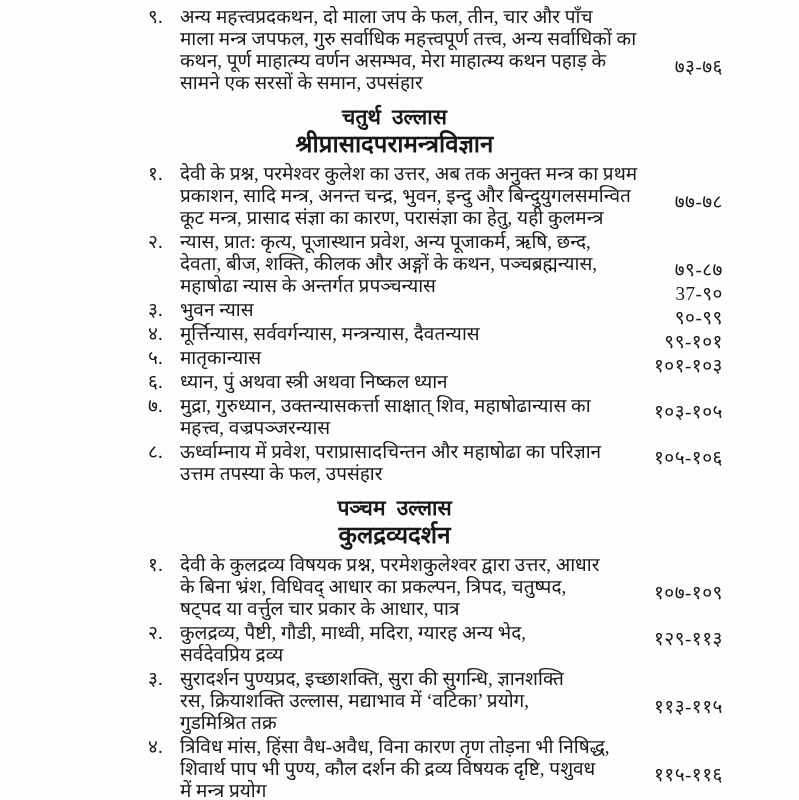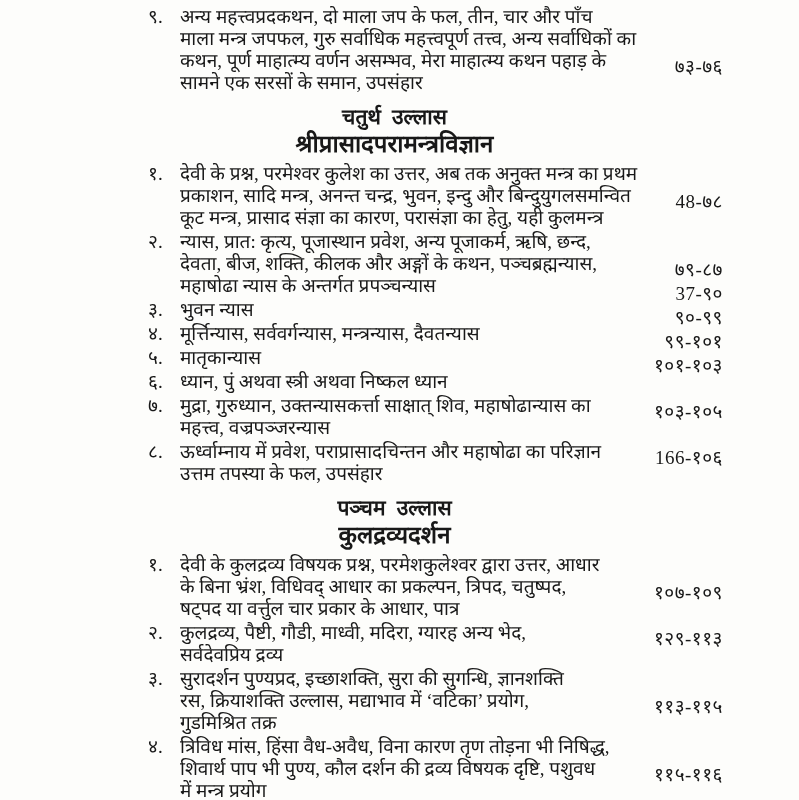--- a/index.html
+++ b/index.html
@@ -88,21 +88,21 @@
       <div class="section-title">चतुर्थ उल्लास</div>
       <div class="section-subtitle">श्रीप्रासादपरामन्त्रविज्ञान</div>
     </div>
 
     <div class="entry">
       <span class="num">१.</span>
       <span class="body">
         <span class="text">देवी के प्रश्न, परमेश्वर कुलेश का उत्तर, अब तक अनुक्त मन्त्र का प्रथम
 प्रकाशन, सादि मन्त्र, अनन्त चन्द्र, भुवन, इन्दु और बिन्दुयुगलसमन्वित
 कूट मन्त्र, प्रासाद संज्ञा का कारण, परासंज्ञा का हेतु, यही कुलमन्त्र</span>
-        <span class="pages">48-७८</span>
+        <span class="pages">७७-७८</span>
       </span>
     </div>
 
     <div class="entry">
       <span class="num">२.</span>
       <span class="body">
         <span class="text">न्यास, प्रात: कृत्य, पूजास्थान प्रवेश, अन्य पूजाकर्म, ऋषि, छन्द,
 देवता, बीज, शक्ति, कीलक और अङ्गों के कथन, पञ्चब्रह्मन्यास,
 महाषोढा न्यास के अन्तर्गत प्रपञ्चन्यास</span>
         <span class="pages">७९-८७</span>
@@ -148,21 +148,21 @@
 महत्त्व, वज्रपञ्जरन्यास</span>
         <span class="pages">१०३-१०५</span>
       </span>
     </div>
 
     <div class="entry">
       <span class="num">८.</span>
       <span class="body">
         <span class="text">ऊर्ध्वाम्नाय में प्रवेश, पराप्रासादचिन्तन और महाषोढा का परिज्ञान
 उत्तम तपस्या के फल, उपसंहार</span>
-        <span class="pages">166-१०६</span>
+        <span class="pages">१०५-१०६</span>
       </span>
     </div>
 
     <div class="section-head">
       <div class="section-title">पञ्चम उल्लास</div>
       <div class="section-subtitle">कुलद्रव्यदर्शन</div>
     </div>
 
     <div class="entry">
       <span class="num">१.</span>

